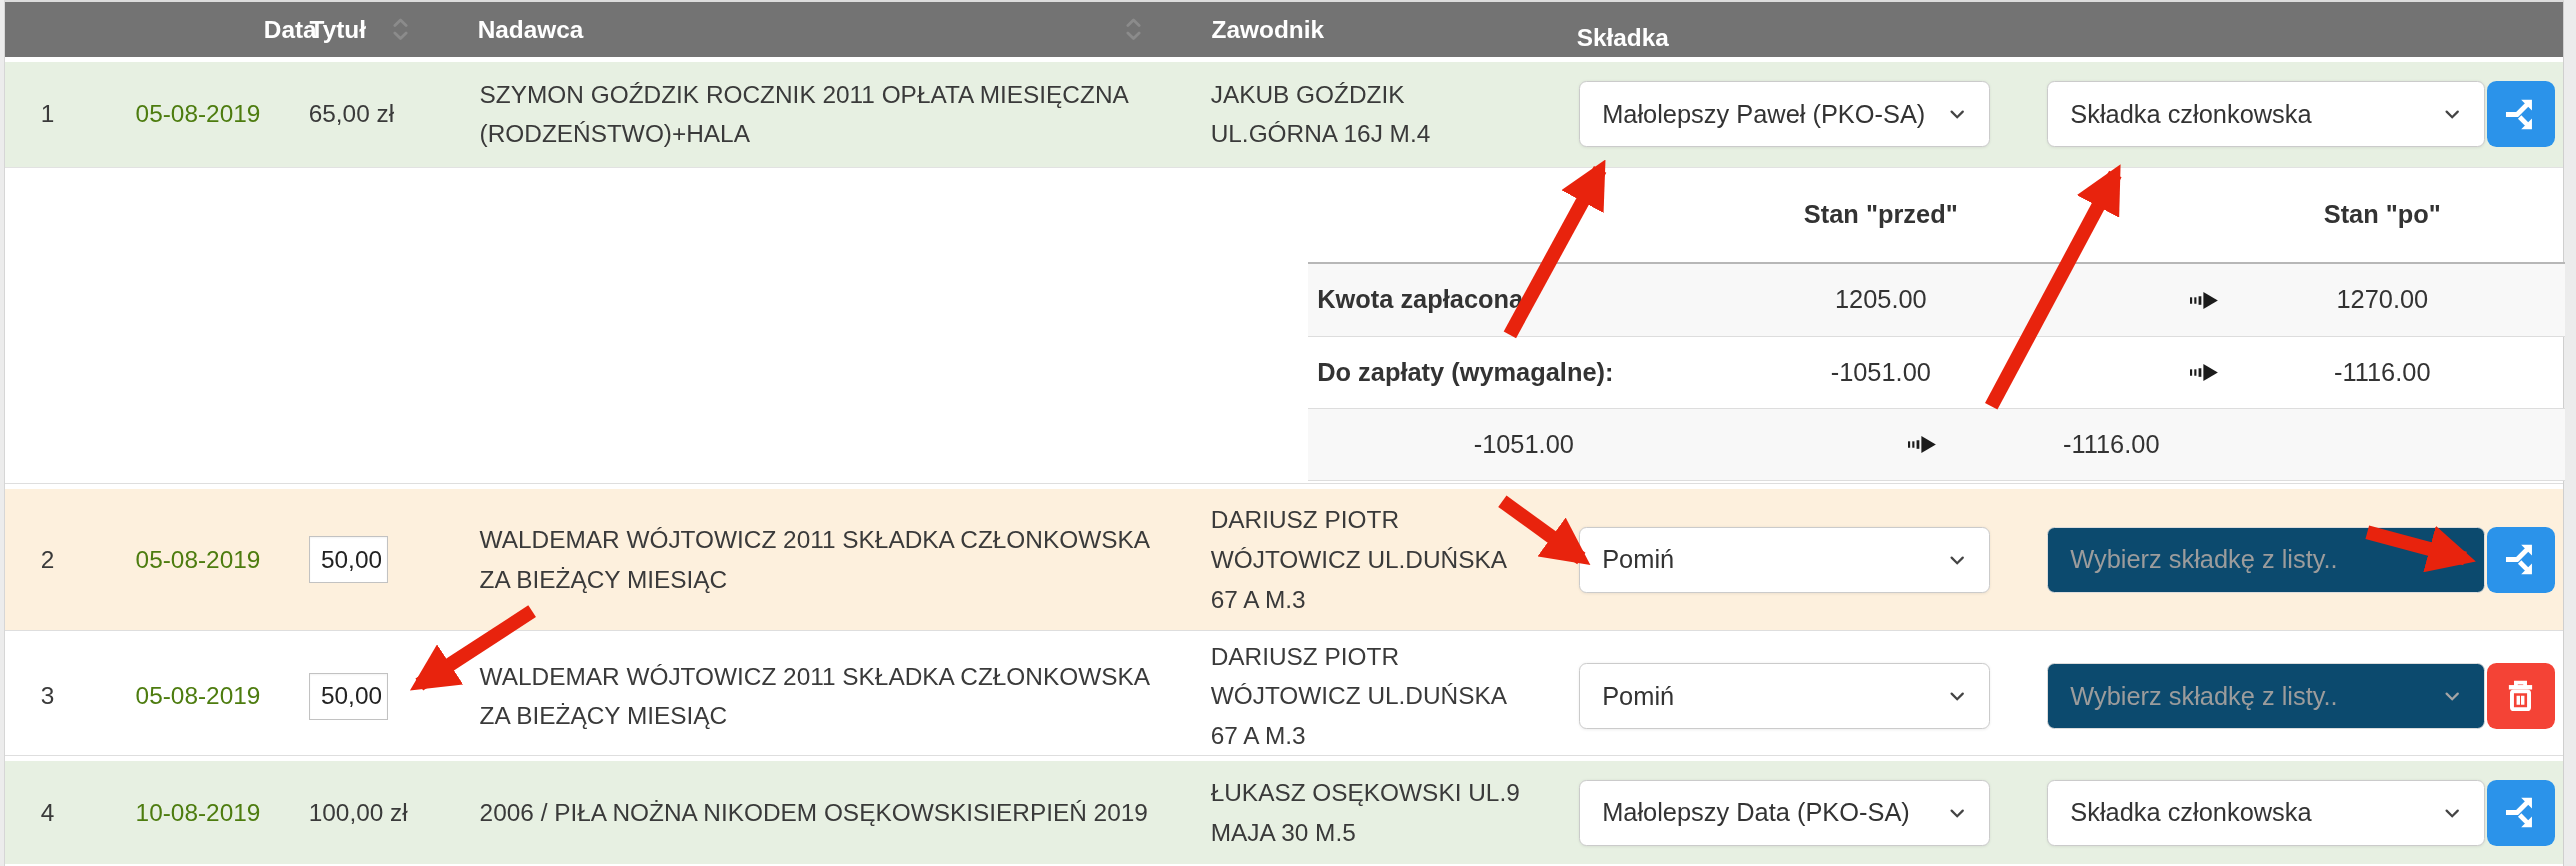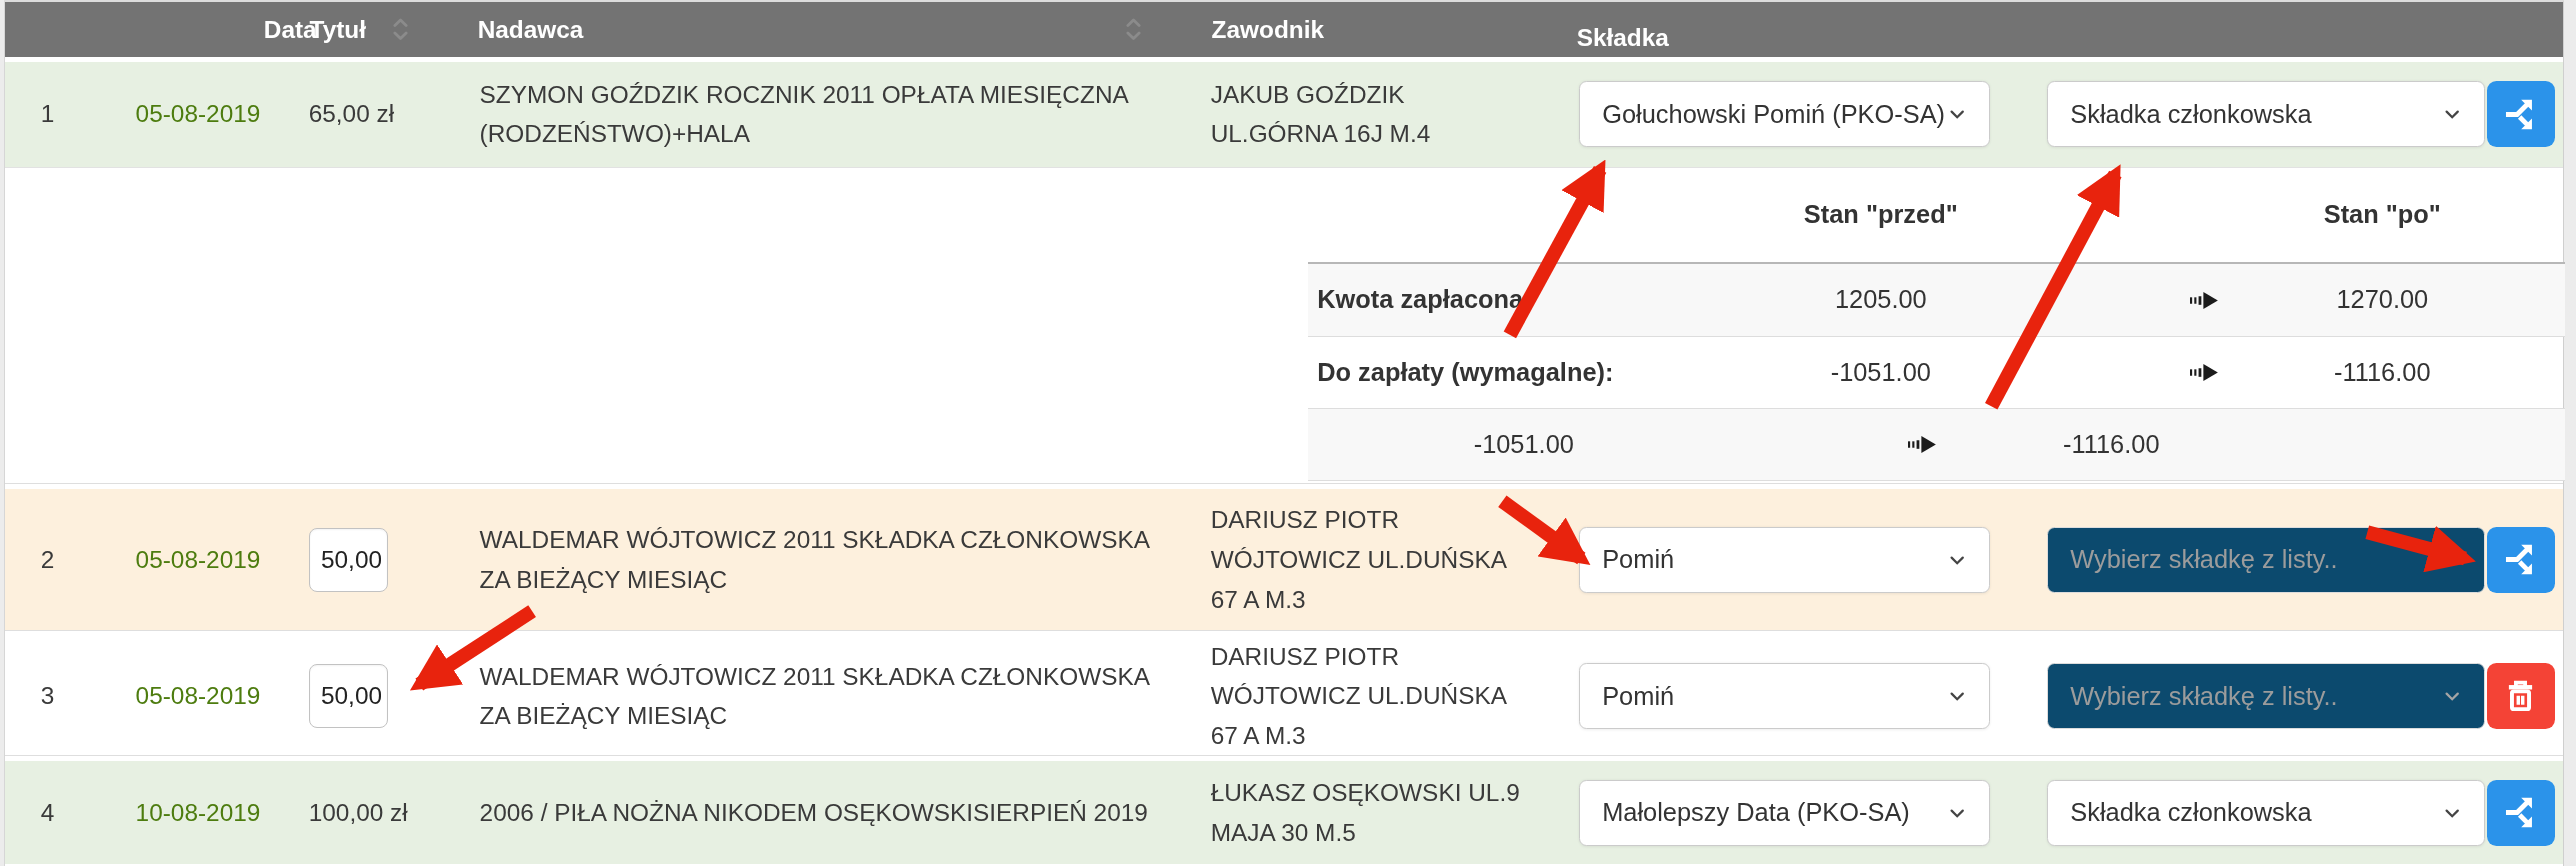--- a/index.html
+++ b/index.html
@@ -39,21 +39,21 @@
   a.date-link { color:#4d7c0f; text-decoration:none; font-size:24.4px; }
   
   .sel { width:411px; height:66px; background:#fff; border:1.9px solid #cbcbcb; border-radius:7.5px;
          display:flex; align-items:center; justify-content:space-between;
          padding:0 19px 0 22.6px; font-size:25.4px; color:#333;
          box-shadow:0 0.9px 2.8px rgba(0,0,0,.07); cursor:pointer; }
   .sel-fee { width:438px; }
   .sel.disabled { background:#0c4a6e; border-color:#dcdcdc; color:#9c9c9c;
                   box-shadow:none; cursor:default; }
   .sel .chev { flex:0 0 auto; }
-  .amt-input { width:79px; height:64px; border:0.9px solid #c2c2c2; border-radius:8px;
+  .amt-input { width:79px; height:47px; border:0.9px solid #c2c2c2; border-radius:0;
                font-size:24.4px; color:#222; padding:0 5.6px 0 11.3px; background:#fff;
                font-family:inherit; box-shadow:inset 0 0.9px 1.9px rgba(0,0,0,.05); }
   .btn { width:68px; height:66px; border:none; border-radius:9.4px; display:flex;
          align-items:center; justify-content:center; cursor:pointer; }
   .btn-blue { background:#2b93ea; }
   .btn-red  { background:#f44336; }
   
   .details { height:316px; background:#fff; border-top:0.9px solid #e2e2e2; position:relative; }
   .dt { position:absolute; left:1303px; top:0; width:1257px; height:316px; }
   .dt-grid { display:grid; grid-template-columns:432px 282px 282px 260px; align-items:center; }
@@ -152,21 +152,21 @@
   <div class="sep-plain"></div>
 
   <div class="grid-row row1">
     <div class="c c-num">1</div>
     <div class="c c-data"><a class="date-link" href="#">05-08-2019</a></div>
     <div class="c c-kwota">65,00 zł</div>
     <div class="c c-tytul">SZYMON GOŹDZIK ROCZNIK 2011 OPŁATA MIESIĘCZNA (RODZEŃSTWO)+HALA</div>
     <div class="c c-nadawca">JAKUB GOŹDZIK UL.GÓRNA 16J M.4</div>
     <div class="c c-zawodnik">
       <div class="sel">
-        <span>Gołuchowski Pomiń (PKO-SA)</span>
+        <span>Małolepszy Paweł (PKO-SA)</span>
         <svg class="chev" width="24.4" height="24.4" viewBox="0 0 24 24">
             <path d="M6.5 9.5 L12 15 L17.5 9.5" fill="none" stroke="#444" stroke-width="2.2" stroke-linecap="round"></path>
           </svg>
       </div>
     </div>
     <div class="c c-skladka">
       <div class="sel sel-fee">
         <span>Składka członkowska</span>
         <svg class="chev" width="24.4" height="24.4" viewBox="0 0 24 24">
             <path d="M6.5 9.5 L12 15 L17.5 9.5" fill="none" stroke="#444" stroke-width="2.2" stroke-linecap="round"></path>

